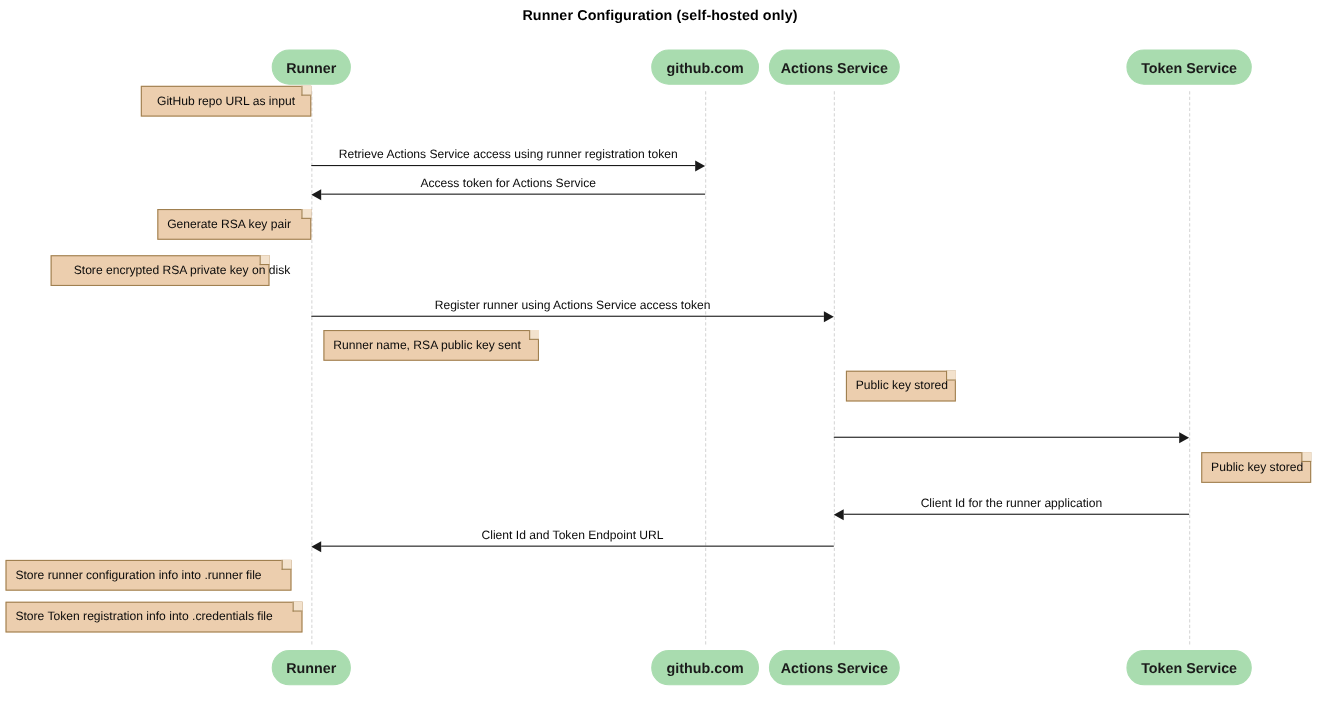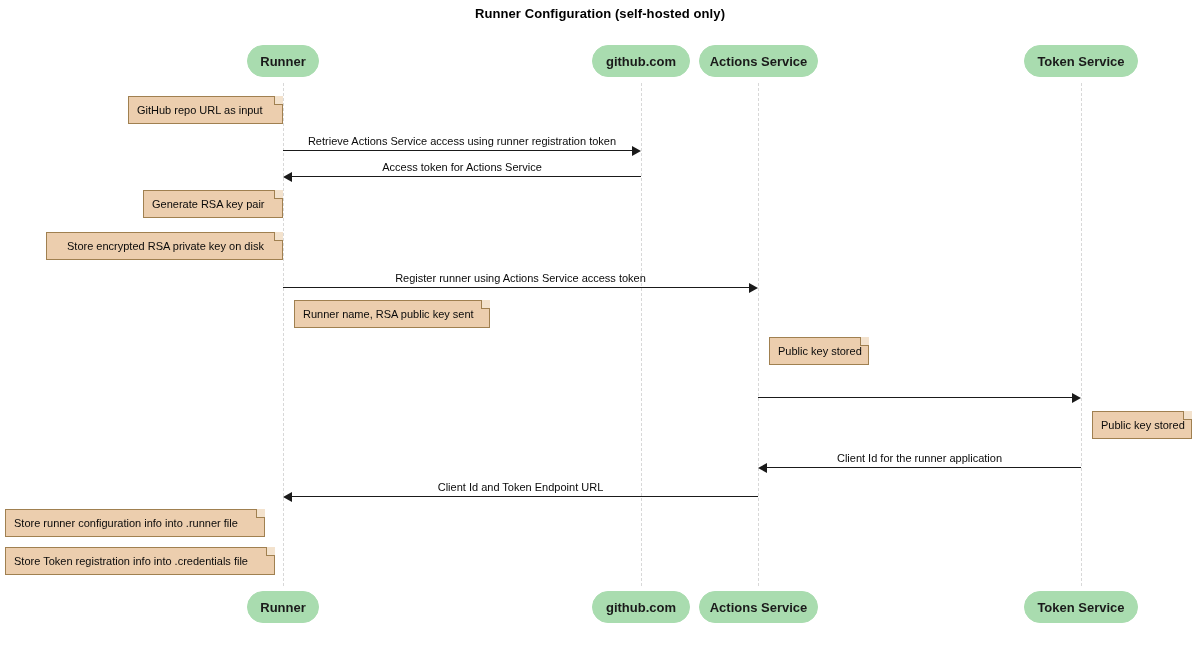--- a/index.html
+++ b/index.html
@@ -121,39 +121,39 @@
   <div class="participant" style="left:592px;top:591px;width:98px;">
     <span>github.com</span>
   </div>
   <div class="participant" style="left:699px;top:591px;width:119px;">
     <span>Actions Service</span>
   </div>
   <div class="participant" style="left:1024px;top:591px;width:114px;">
     <span>Token Service</span>
   </div>
 
-  <div class="note" style="left:128px;top:96px;width:155px;">
+  <div class="note" style="left:128px;top:78px;width:155px;justify-content:center;">
     <span>GitHub repo URL as input</span>
     <span class="fold"></span>
   </div>
 
   <div class="msglabel" style="left:283px;top:135px;width:358px;">Retrieve Actions Service access using runner registration token</div>
   <div class="msg" style="left:283px;top:150px;width:349px;"></div>
   <div class="arrowhead arrow-right" style="left:632px;top:146px;"></div>
 
   <div class="msglabel" style="left:283px;top:161px;width:358px;">Access token for Actions Service</div>
   <div class="msg" style="left:292px;top:176px;width:349px;"></div>
   <div class="arrowhead arrow-left" style="left:283px;top:172px;"></div>
 
   <div class="note" style="left:143px;top:190px;width:140px;">
     <span>Generate RSA key pair</span>
     <span class="fold"></span>
   </div>
 
-  <div class="note" style="left:46px;top:232px;width:237px;padding-left:20px;">
+  <div class="note" style="left:46px;top:232px;width:199px;padding-left:20px;">
     <span>Store encrypted RSA private key on disk</span>
     <span class="fold"></span>
   </div>
 
   <div class="msglabel" style="left:283px;top:272px;width:475px;">Register runner using Actions Service access token</div>
   <div class="msg" style="left:283px;top:287px;width:466px;"></div>
   <div class="arrowhead arrow-right" style="left:749px;top:283px;"></div>
 
   <div class="note" style="left:294px;top:300px;width:196px;">
     <span>Runner name, RSA public key sent</span>

